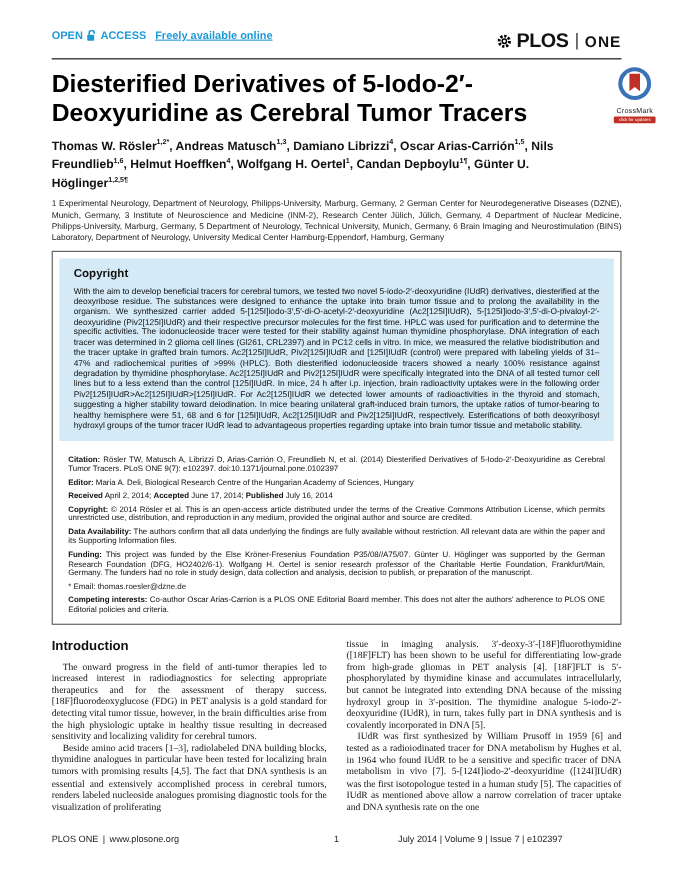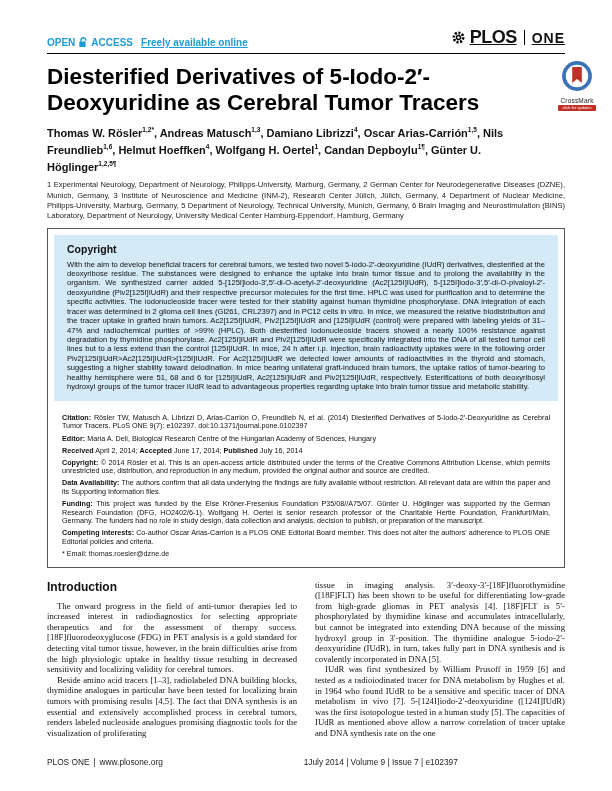--- a/index.html
+++ b/index.html
@@ -9,25 +9,25 @@
     --cm-red:#bf3127;
     --ink:#111;
   }
   *{box-sizing:border-box;}
   html,body{margin:0;padding:0;width:612px;height:791px;}
   body{font-family:"Liberation Sans",sans-serif;color:var(--ink);background:#fff;}
   .page{position:relative;width:612px;height:791px;overflow:hidden;background:#fff;}
   .content{position:absolute;left:47px;top:0;width:518px;}
 
   
-  .topbar{display:flex;justify-content:space-between;align-items:flex-end;
+  .topbar{display:flex;justify-content:space-between;align-items:flex-start;
     padding-top:27px;padding-bottom:5px;border-bottom:1.5px solid #000;}
   .openaccess{color:var(--accent);font-weight:bold;font-size:10px;display:flex;align-items:center;gap:3px;}
   .oa-free{margin-left:5px;text-decoration:underline;}
-  .plos-logo{display:flex;align-items:center;gap:4px;text-decoration:underline;}
+  .plos-logo{display:flex;align-items:center;gap:4px;}
   .plos-word{font-size:18px;font-weight:bold;letter-spacing:-0.5px;}
   .plos-div{width:1px;height:15px;background:#000;margin:0 3px;}
   .plos-one{font-size:14px;font-weight:bold;letter-spacing:1px;}
 
   
   .title{font-size:22.5px;line-height:26px;font-weight:bold;margin:10px 0 0 0;width:492px;color:#000;}
   .authors{margin-top:7px;font-size:11px;line-height:13.5px;font-weight:bold;width:505px;}
   .author{white-space:normal;}
   .author::after{content:", ";}
   .author:last-child::after{content:"";}
@@ -55,21 +55,21 @@
   .crossmark{position:absolute;right:10px;top:60px;width:50px;text-align:center;cursor:pointer;}
   .cm-label{font-size:6.5px;color:#222;margin-top:1px;letter-spacing:0.2px;}
   .cm-bar{margin:1px auto 0 auto;width:38px;height:6px;background:var(--cm-red);border-radius:1px;
     color:#fff;font-size:4px;line-height:6px;}
 
   
   .footer{position:absolute;left:47px;right:47px;bottom:24px;display:flex;align-items:baseline;
     font-size:8.3px;color:#222;}
   .footer .f-left{flex:1;display:flex;gap:4px;text-align:right;}
   .footer .f-center{flex:0;}
-  .footer .f-right{flex:1;text-align:left;}
+  .footer .f-right{flex:1;text-align:center;}
   .f-url{color:#222;text-decoration:none;}
 </style>
 </head>
 <body>
 
 <div class="page">
   <div class="content">
 
     <div class="topbar">
       <div class="openaccess">
@@ -107,22 +107,22 @@
         <div class="abstract-heading">Copyright</div>
         <p class="abstract-text">With the aim to develop beneficial tracers for cerebral tumors, we tested two novel 5-iodo-2′-deoxyuridine (IUdR) derivatives, diesterified at the deoxyribose residue. The substances were designed to enhance the uptake into brain tumor tissue and to prolong the availability in the organism. We synthesized carrier added 5-[125I]iodo-3′,5′-di-O-acetyl-2′-deoxyuridine (Ac2[125I]IUdR), 5-[125I]iodo-3′,5′-di-O-pivaloyl-2′-deoxyuridine (Piv2[125I]IUdR) and their respective precursor molecules for the first time. HPLC was used for purification and to determine the specific activities. The iodonucleoside tracer were tested for their stability against human thymidine phosphorylase. DNA integration of each tracer was determined in 2 glioma cell lines (Gl261, CRL2397) and in PC12 cells in vitro. In mice, we measured the relative biodistribution and the tracer uptake in grafted brain tumors. Ac2[125I]IUdR, Piv2[125I]IUdR and [125I]IUdR (control) were prepared with labeling yields of 31–47% and radiochemical purities of &gt;99% (HPLC). Both diesterified iodonucleoside tracers showed a nearly 100% resistance against degradation by thymidine phosphorylase. Ac2[125I]IUdR and Piv2[125I]IUdR were specifically integrated into the DNA of all tested tumor cell lines but to a less extend than the control [125I]IUdR. In mice, 24 h after i.p. injection, brain radioactivity uptakes were in the following order Piv2[125I]IUdR&gt;Ac2[125I]IUdR&gt;[125I]IUdR. For Ac2[125I]IUdR we detected lower amounts of radioactivities in the thyroid and stomach, suggesting a higher stability toward deiodination. In mice bearing unilateral graft-induced brain tumors, the uptake ratios of tumor-bearing to healthy hemisphere were 51, 68 and 6 for [125I]IUdR, Ac2[125I]IUdR and Piv2[125I]IUdR, respectively. Esterifications of both deoxyribosyl hydroxyl groups of the tumor tracer IUdR lead to advantageous properties regarding uptake into brain tumor tissue and metabolic stability.</p>
       </div>
       <div class="metainfo">
         <p><b>Citation:</b> <span>Rösler TW, Matusch A, Librizzi D, Arias-Carrión O, Freundlieb N, et al. (2014) Diesterified Derivatives of 5-Iodo-2′-Deoxyuridine as Cerebral Tumor Tracers. PLoS ONE 9(7): e102397. doi:10.1371/journal.pone.0102397</span></p>
         <p><b>Editor:</b> <span>Maria A. Deli, Biological Research Centre of the Hungarian Academy of Sciences, Hungary</span></p>
         <p><b>Received</b> <span>April 2, 2014;</span> <b>Accepted</b> <span>June 17, 2014;</span> <b>Published</b> <span>July 16, 2014</span></p>
         <p><b>Copyright:</b> <span>© 2014 Rösler et al. This is an open-access article distributed under the terms of the Creative Commons Attribution License, which permits unrestricted use, distribution, and reproduction in any medium, provided the original author and source are credited.</span></p>
         <p><b>Data Availability:</b> <span>The authors confirm that all data underlying the findings are fully available without restriction. All relevant data are within the paper and its Supporting Information files.</span></p>
         <p><b>Funding:</b> <span>This project was funded by the Else Kröner-Fresenius Foundation P35/08//A75/07. Günter U. Höglinger was supported by the German Research Foundation (DFG, HO2402/6-1). Wolfgang H. Oertel is senior research professor of the Charitable Hertie Foundation, Frankfurt/Main, Germany. The funders had no role in study design, data collection and analysis, decision to publish, or preparation of the manuscript.</span></p>
+        <p><span>* Email:</span> <a class="f-url" href="#">thomas.roesler@dzne.de</a></p>
         <p><b>Competing interests:</b> <span>Co-author Oscar Arias-Carrion is a PLOS ONE Editorial Board member. This does not alter the authors' adherence to PLOS ONE Editorial policies and criteria.</span></p>
-        <p><span>* Email:</span> <a class="f-url" href="#">thomas.roesler@dzne.de</a></p>
       </div>
     </div>
 
     <div class="bodycols">
       <div class="col">
         <h2 class="intro-heading">Introduction</h2>
         <p>The onward progress in the field of anti-tumor therapies led to increased interest in radiodiagnostics for selecting appropriate therapeutics and for the assessment of therapy success. [18F]fluorodeoxyglucose (FDG) in PET analysis is a gold standard for detecting vital tumor tissue, however, in the brain difficulties arise from the high physiologic uptake in healthy tissue resulting in decreased sensitivity and localizing validity for cerebral tumors.</p>
         <p>Beside amino acid tracers [1–3], radiolabeled DNA building blocks, thymidine analogues in particular have been tested for localizing brain tumors with promising results [4,5]. The fact that DNA synthesis is an essential and extensively accomplished process in cerebral tumors, renders labeled nucleoside analogues promising diagnostic tools for the visualization of proliferating</p>
       </div>
       <div class="col">

